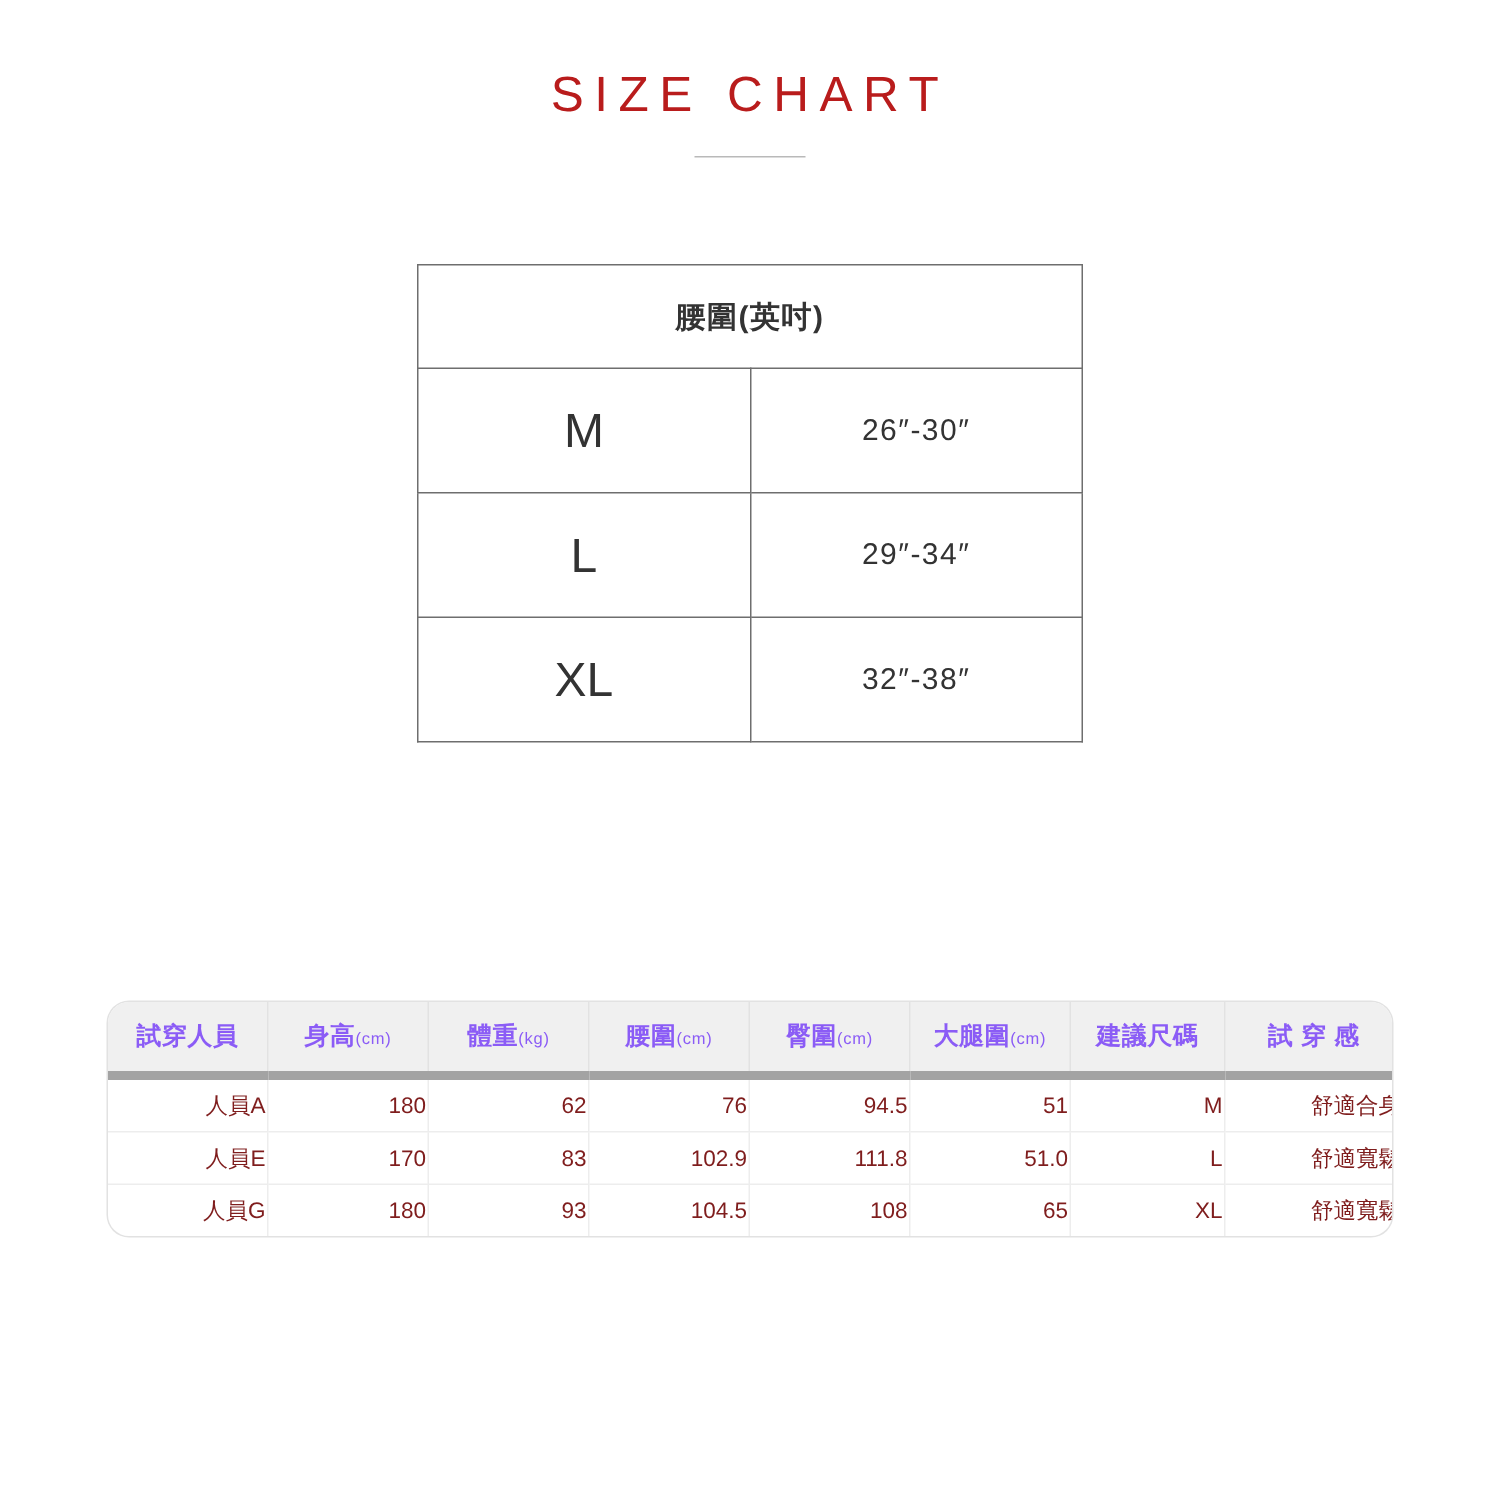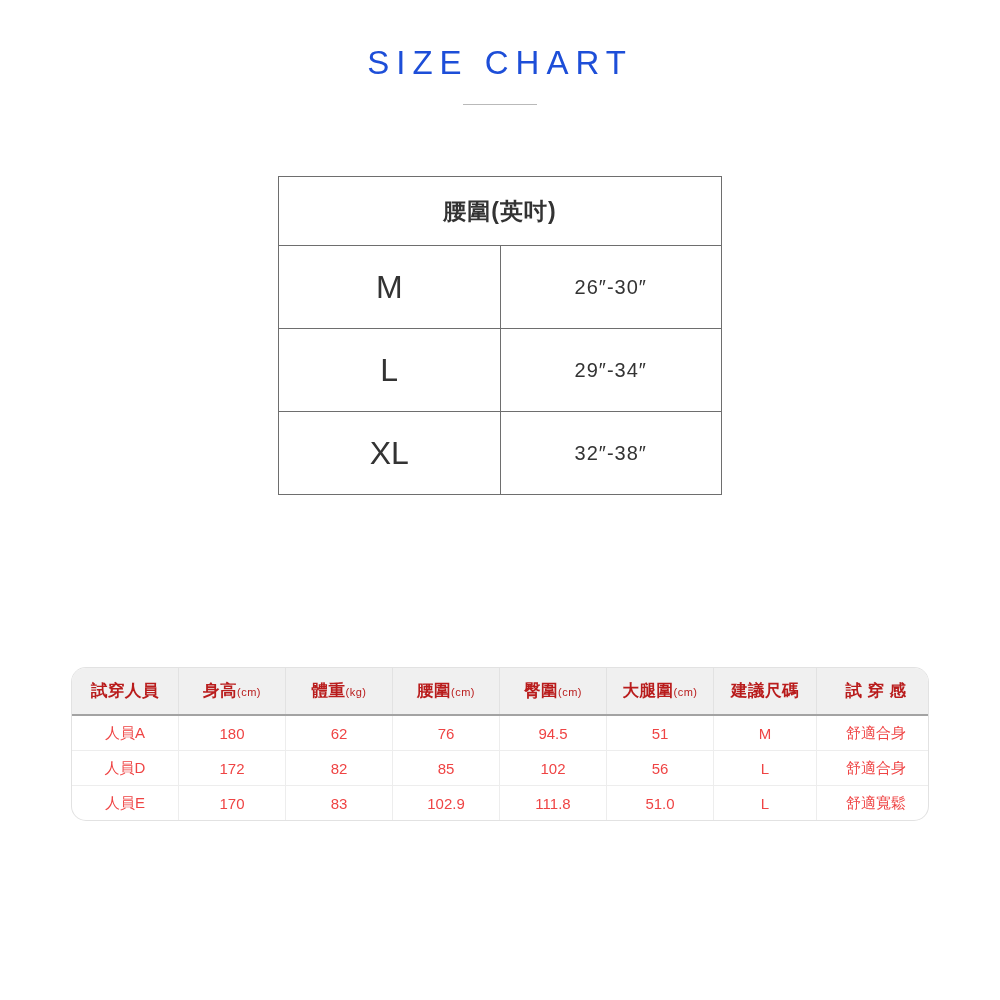--- a/index.html
+++ b/index.html
@@ -17,21 +17,21 @@
   }
 
   
   .title-block {
     text-align: center;
     padding-top: 44px;
   }
   .title {
     font-size: 33px;
     letter-spacing: 7px;
-    color: #1d4ed8;
+    color: #b91c1c;
     font-weight: 400;
     font-family: "Liberation Sans", sans-serif;
   }
   .title-rule {
     width: 74px;
     height: 1px;
     background: #b9b9b9;
     margin: 22px auto 0 auto;
   }
 
@@ -47,21 +47,21 @@
     width: 100%;
     table-layout: fixed;
   }
   table.size-table td {
     border: 1px solid #6e6e6e;
     text-align: center;
     color: #333333;
   }
   td.size-head {
     height: 66px;
-    font-size: 23px;
+    font-size: 20px;
     font-weight: 600;
     letter-spacing: 1px;
   }
   td.size-key {
     width: 130px;
     height: 80px;
     font-size: 32px;
     font-weight: 400;
     color: #2f2f2f;
   }
@@ -83,34 +83,34 @@
     box-shadow: 0 0 0 1px #e2e2e2;
     background: #ffffff;
   }
   table.fit-table {
     border-collapse: collapse;
     width: 100%;
     table-layout: fixed;
   }
   table.fit-table th {
     background: #f0f0f0;
-    color: #b91c1c;
+    color: #8b5cf6;
     font-weight: 600;
     font-size: 16.5px;
     height: 44px;
     border-right: 1px solid #e2e2e2;
-    border-bottom: 2px solid #a3a3a3;
+    border-bottom: 6px solid #a3a3a3;
     letter-spacing: 0.5px;
   }
   table.fit-table th:last-child { border-right: none; }
   table.fit-table td {
-    text-align: center;
+    text-align: right;
     font-size: 15px;
     height: 32px;
-    color: #ef4444;
+    color: #7f1d1d;
     border-right: 1px solid #ededed;
     border-bottom: 1px solid #ededed;
   }
   table.fit-table td:last-child { border-right: none; }
   table.fit-table tr:last-child td { border-bottom: none; }
   .unit {
     font-size: 11px;
     font-weight: 400;
     vertical-align: baseline;
   }
@@ -170,34 +170,34 @@
         <td class="person-cell">人員A</td>
         <td>180</td>
         <td>62</td>
         <td>76</td>
         <td>94.5</td>
         <td>51</td>
         <td>M</td>
         <td>舒適合身</td>
       </tr>
       <tr>
-        <td class="person-cell">人員D</td>
-        <td>172</td>
-        <td>82</td>
-        <td>85</td>
-        <td>102</td>
-        <td>56</td>
-        <td>L</td>
-        <td>舒適合身</td>
-      </tr>
-      <tr>
         <td class="person-cell">人員E</td>
         <td>170</td>
         <td>83</td>
         <td>102.9</td>
         <td>111.8</td>
         <td>51.0</td>
         <td>L</td>
         <td>舒適寬鬆</td>
       </tr>
+      <tr>
+        <td class="person-cell">人員G</td>
+        <td>180</td>
+        <td>93</td>
+        <td>104.5</td>
+        <td>108</td>
+        <td>65</td>
+        <td>XL</td>
+        <td>舒適寬鬆</td>
+      </tr>
     </tbody>
   </table>
 </div>
 
 </body></html>

